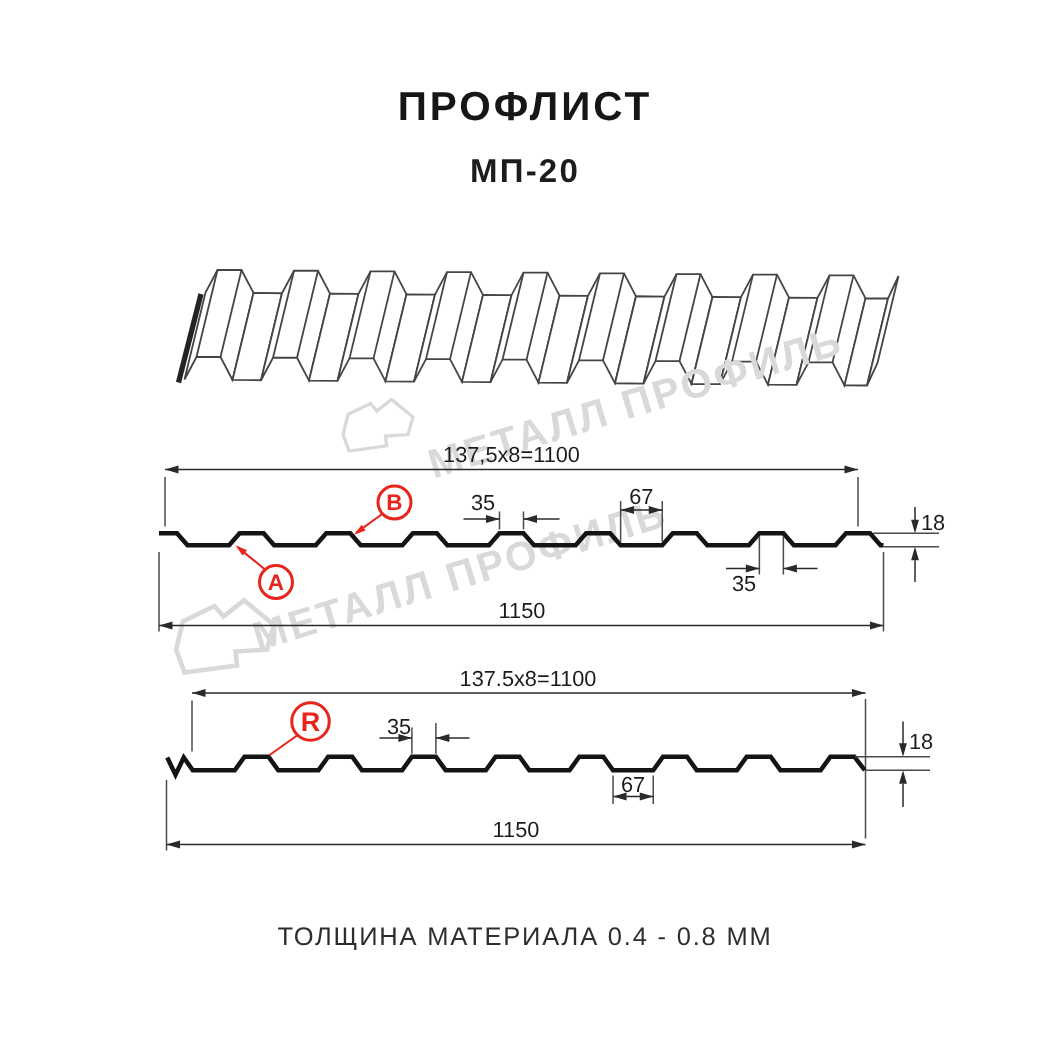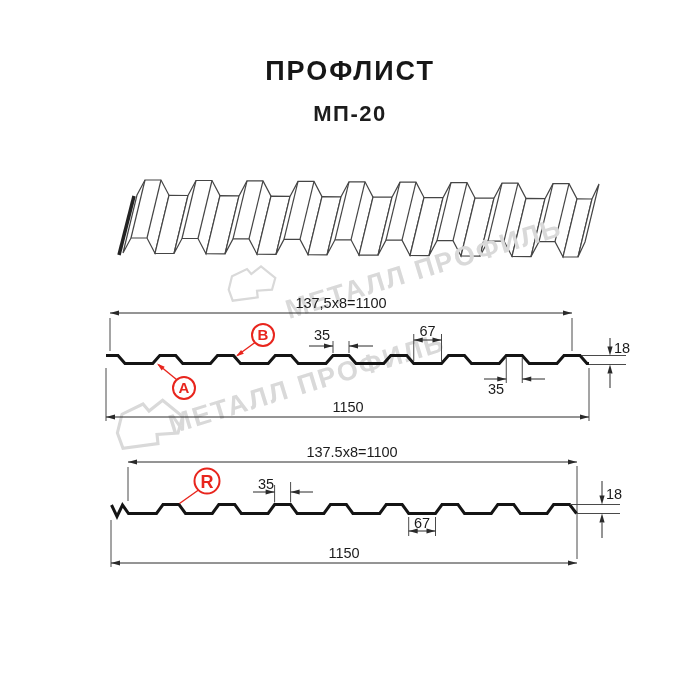--- a/index.html
+++ b/index.html
@@ -186,13 +186,14 @@
       <polygon class="arr" points="111,563 120,560.4 120,565.6"></polygon>
       <polygon class="arr" points="577,563 568,560.4 568,565.6"></polygon>
       <text class="dimtxt" x="344" y="558" text-anchor="middle">1150</text>
 
       <line class="redthin" x1="198.5" y1="490" x2="179.5" y2="503.5"></line>
       <circle class="red" cx="207" cy="481" r="12.5"></circle>
       <text class="redlblBig" x="207" y="487.5" text-anchor="middle">R</text>
     </g>
   </svg>
 
+  <div class="footnote">ТОЛЩИНА МАТЕРИАЛА 0.4 - 0.8 ММ</div>
 </div>
 
 </body></html>

